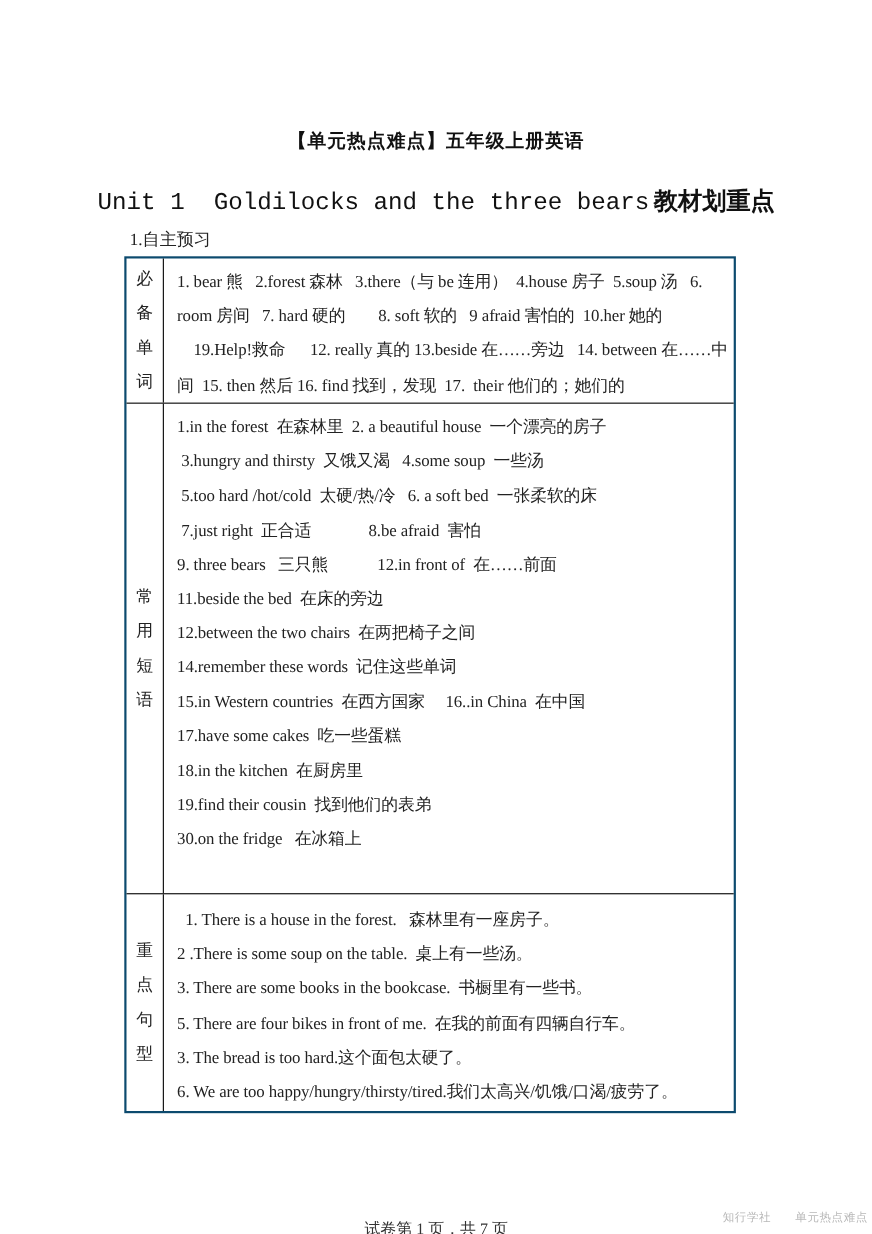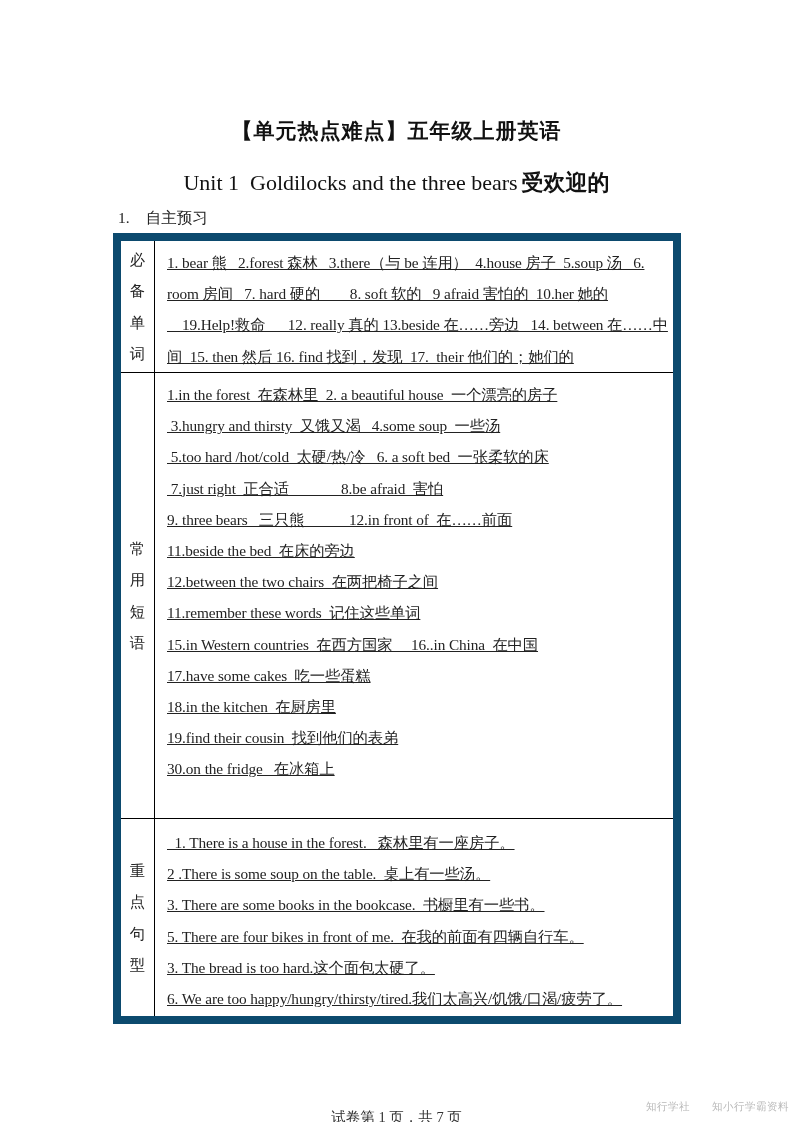--- a/index.html
+++ b/index.html
@@ -12,52 +12,52 @@
     font-family: "Liberation Serif", serif;
     overflow: hidden;
   }
   .title {
     position: absolute;
     top: 117px; left: 0; width: 100%;
     margin: 0;
     text-align: center;
     font-family: "Liberation Sans", sans-serif;
     font-weight: bold;
-    font-size: 21px;
+    font-size: 17px;
     letter-spacing: 1px;
     color: #111;
   }
   .subtitle {
     position: absolute;
     top: 168px; left: 0; width: 100%;
     margin: 0;
     text-align: center;
     font-weight: normal;
     font-size: 22px;
     color: #111;
     white-space: pre;
   }
-  .subtitle .sub-en { font-family: Liberation Serif, serif; }
+  .subtitle .sub-en { font-family: Liberation Mono, monospace; }
   .subtitle .sub-zh {
     font-family: "Liberation Sans", sans-serif;
     font-weight: bold;
     margin-left: 4px;
   }
   .section-heading {
     position: absolute;
     top: 208px; left: 118px;
     font-size: 15.5px;
     color: #222;
   }
-  .section-heading .sh-text { margin-left: 16px; }
+  .section-heading .sh-text { }
   .table {
     position: absolute;
     left: 113px; top: 233px;
     width: 552px;
-    border: 8px solid #0c4a6e;
+    border: 2px solid #0c4a6e;
     background: #fff;
   }
   .trow { display: flex; }
   .trow + .trow { border-top: 1px solid #000; }
   .trow1 { height: 131px; }
   .trow2 { height: 445px; }
   .trow3 { height: 197px; }
   .label-cell {
     width: 33px;
     border-right: 1px solid #000;
@@ -80,21 +80,20 @@
     overflow: hidden;
   }
   .trow3 .content-cell { padding-top: 8px; }
   .line {
     height: 31.2px;
     line-height: 31.2px;
     font-size: 15.3px;
     white-space: pre;
     color: #222;
     letter-spacing: -0.1px;
-    text-decoration: underline;
   }
   .footer {
     position: absolute;
     top: 1072px; left: 0; width: 100%;
     text-align: center;
     font-size: 14.5px;
     color: #333;
     white-space: pre;
     margin-top: 36px;
   }
@@ -109,21 +108,21 @@
     letter-spacing: 0.5px;
   }
 </style>
 </head>
 <body>
 
 <div class="page">
 
   <h1 class="title">【单元热点难点】五年级上册英语</h1>
 
-  <h2 class="subtitle"><span class="sub-en">Unit 1  Goldilocks and the three bears</span><span class="sub-zh">受欢迎的</span></h2>
+  <h2 class="subtitle"><span class="sub-en">Unit 1  Goldilocks and the three bears</span><span class="sub-zh">教材划重点</span></h2>
 
   <div class="section-heading"><span>1.</span><span class="sh-text">自主预习</span></div>
 
   <div class="table">
 
     <div class="trow trow1">
       <div class="label-cell">
         <span class="vlabel">必备单词</span>
       </div>
       <div class="content-cell">
@@ -139,21 +138,21 @@
         <span class="vlabel">常用短语</span>
       </div>
       <div class="content-cell">
         <div class="line">1.in the forest  在森林里  2. a beautiful house  一个漂亮的房子</div>
         <div class="line"> 3.hungry and thirsty  又饿又渴   4.some soup  一些汤</div>
         <div class="line"> 5.too hard /hot/cold  太硬/热/冷   6. a soft bed  一张柔软的床</div>
         <div class="line"> 7.just right  正合适              8.be afraid  害怕</div>
         <div class="line">9. three bears   三只熊            12.in front of  在……前面</div>
         <div class="line">11.beside the bed  在床的旁边</div>
         <div class="line">12.between the two chairs  在两把椅子之间</div>
-        <div class="line">11.remember these words  记住这些单词</div>
+        <div class="line">14.remember these words  记住这些单词</div>
         <div class="line">15.in Western countries  在西方国家     16..in China  在中国</div>
         <div class="line">17.have some cakes  吃一些蛋糕</div>
         <div class="line">18.in the kitchen  在厨房里</div>
         <div class="line">19.find their cousin  找到他们的表弟</div>
         <div class="line">30.on the fridge   在冰箱上</div>
       </div>
     </div>
 
     <div class="trow trow3">
       <div class="label-cell">
@@ -166,15 +165,15 @@
         <div class="line">5. There are four bikes in front of me.  在我的前面有四辆自行车。</div>
         <div class="line">3. The bread is too hard.这个面包太硬了。</div>
         <div class="line">6. We are too happy/hungry/thirsty/tired.我们太高兴/饥饿/口渴/疲劳了。</div>
       </div>
     </div>
 
   </div>
 
   <div class="footer">试卷第 1 页，共 7 页</div>
 
-  <div class="watermark">知行学社　　知小行学霸资料</div>
+  <div class="watermark">知行学社　　单元热点难点</div>
 
 </div>
 
 </body></html>

